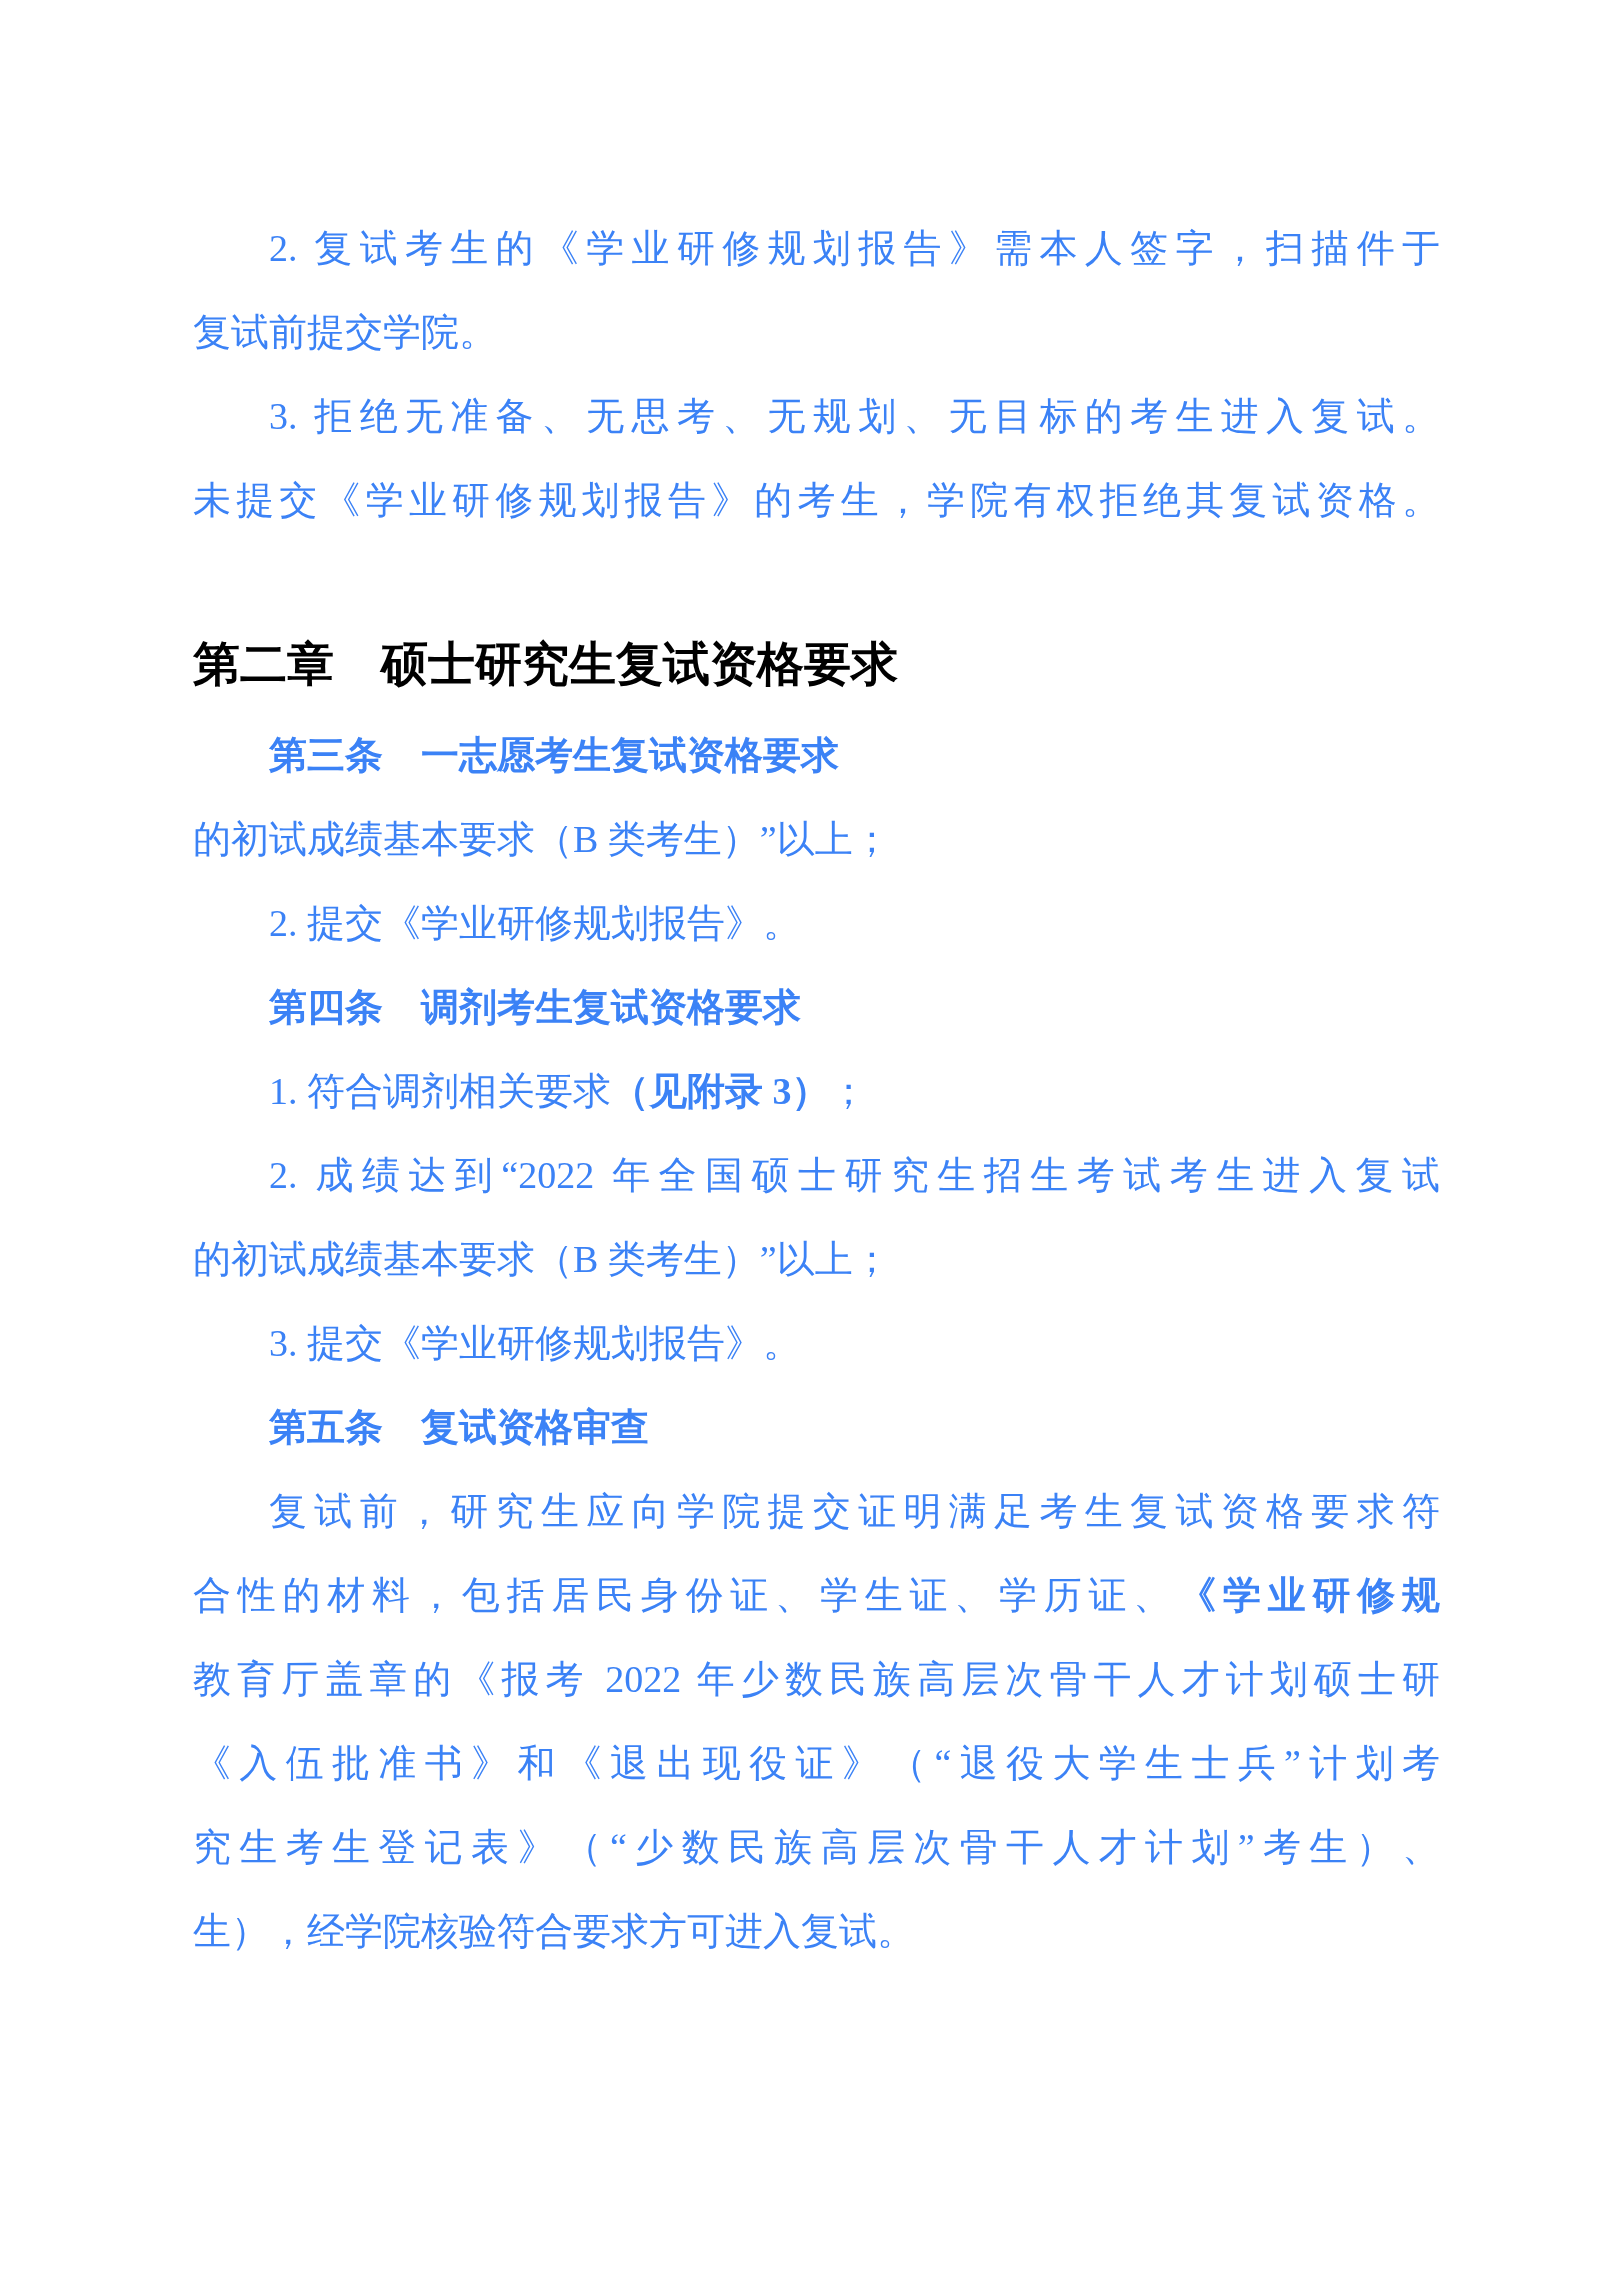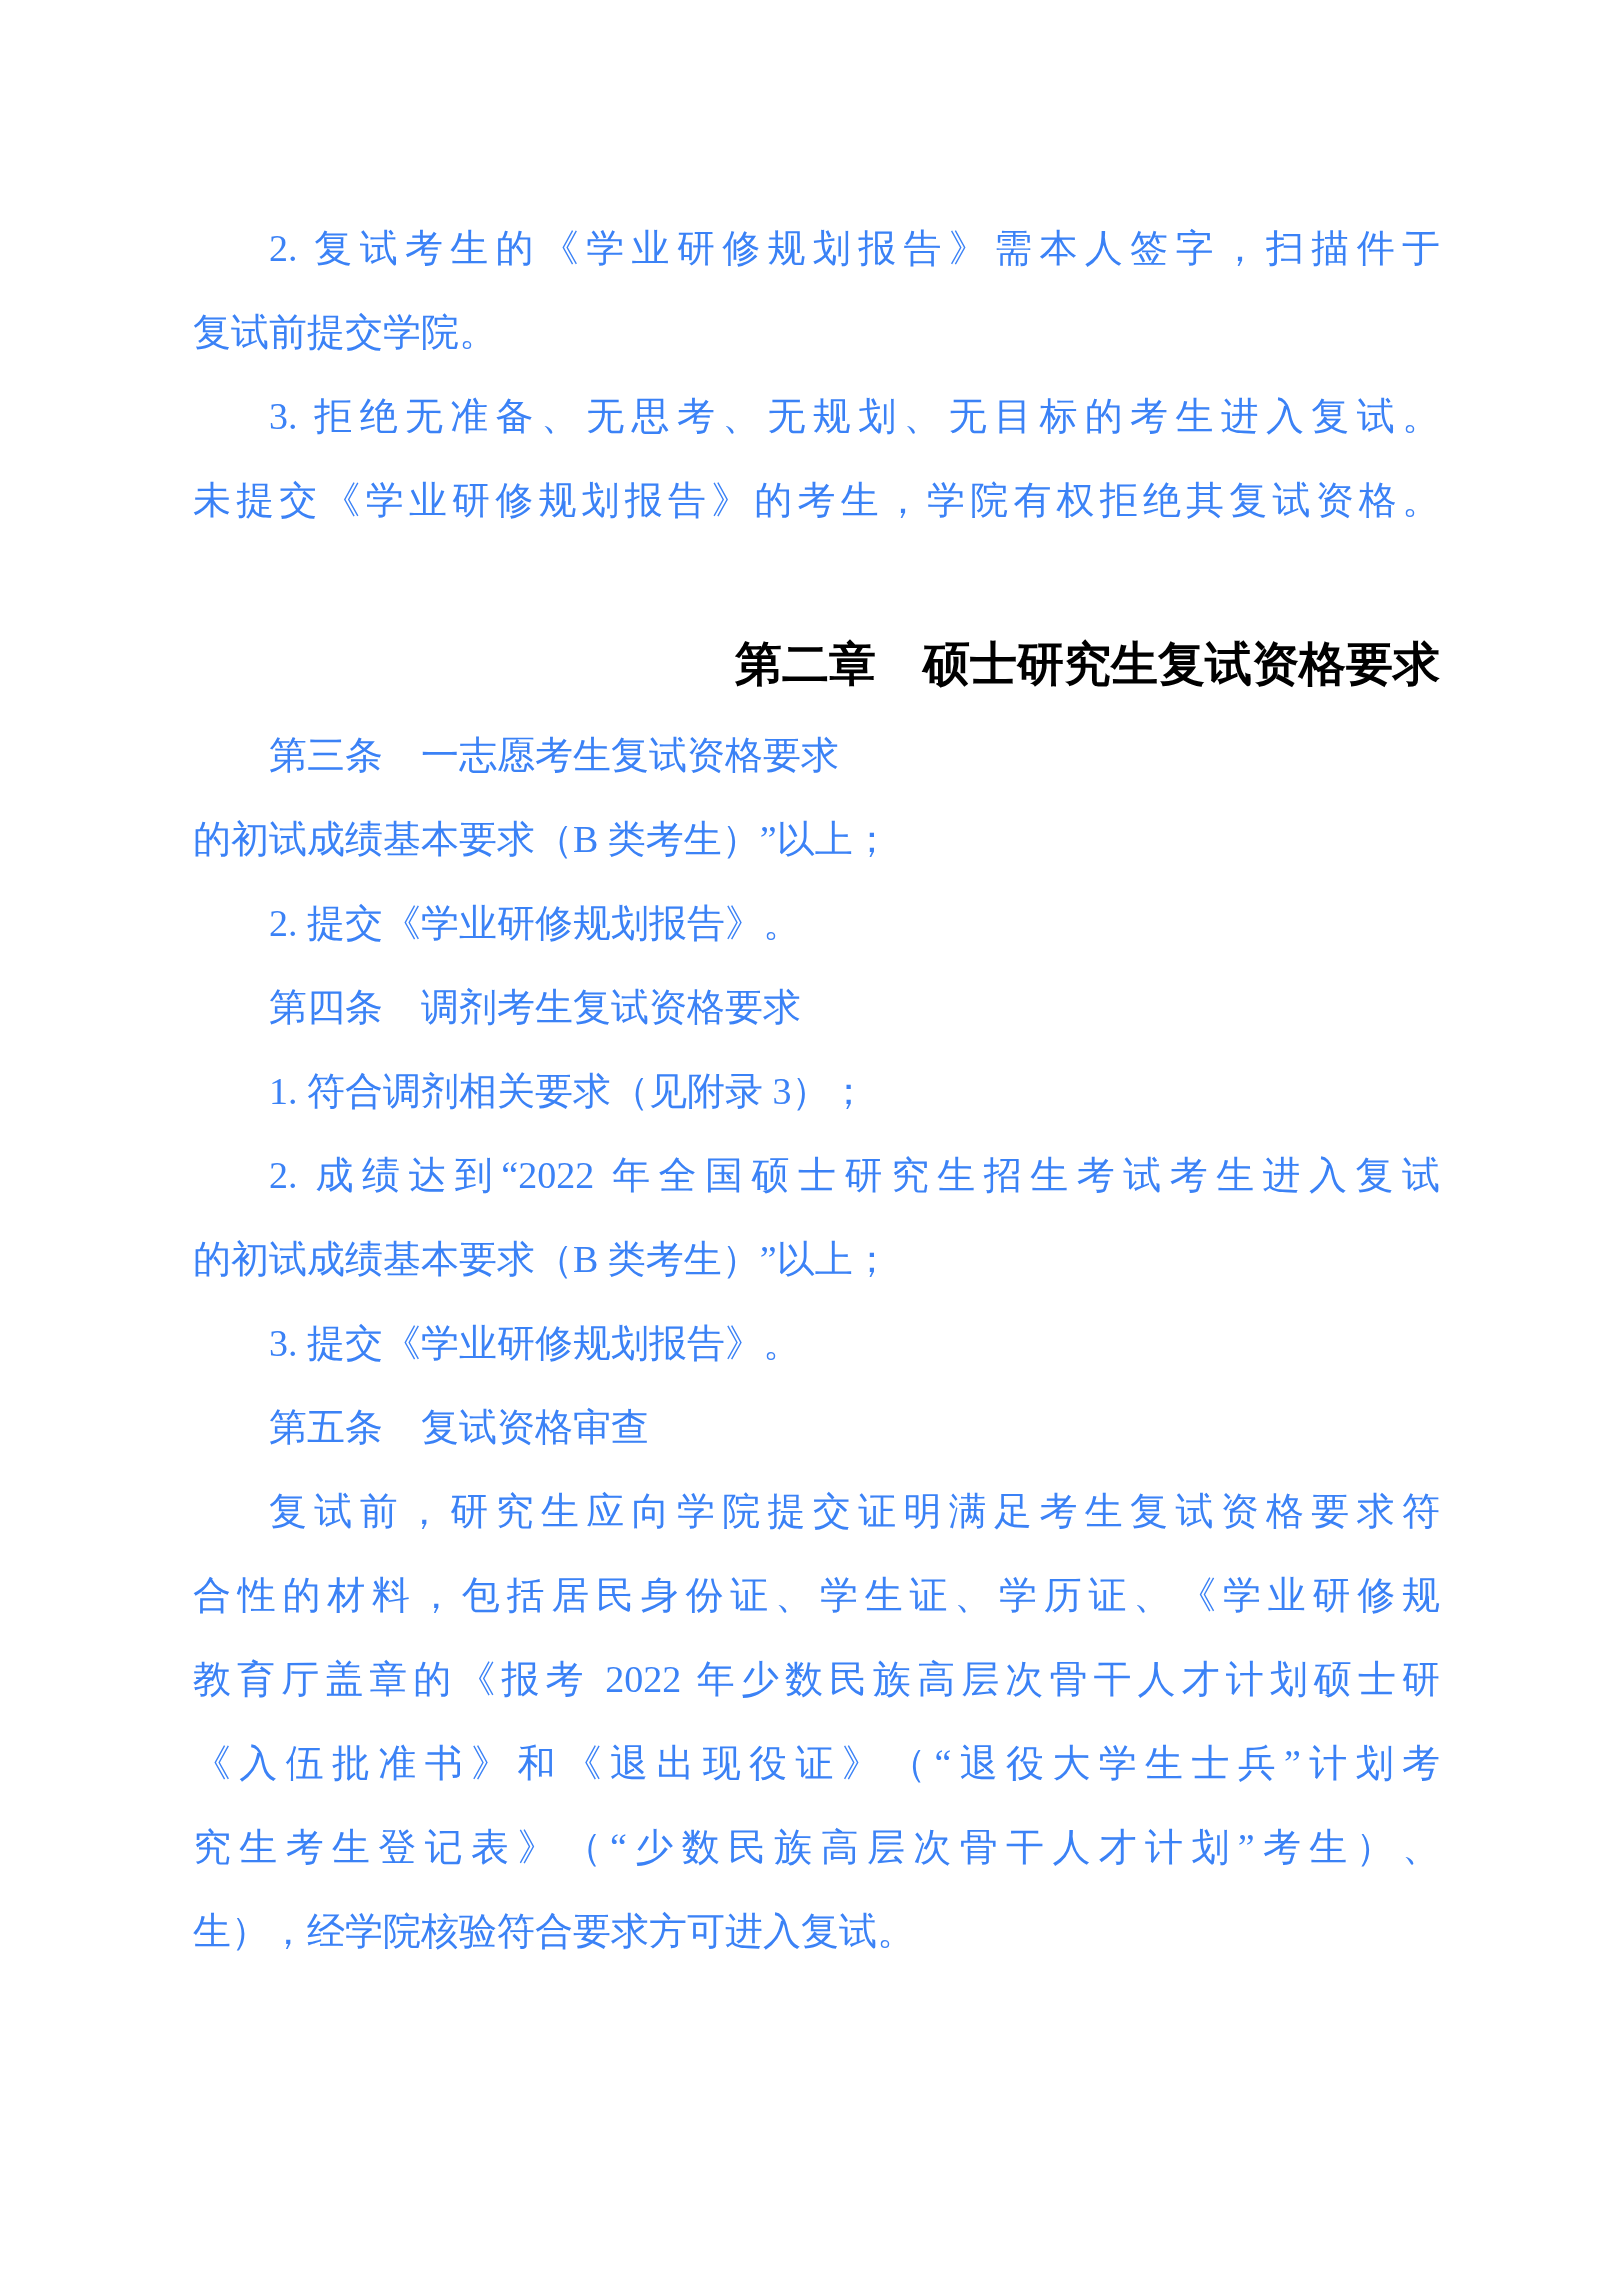--- a/index.html
+++ b/index.html
@@ -30,30 +30,30 @@
     text-justify: inter-ideograph;
   }
   .line.fill {
     text-align: justify;
     text-align-last: justify;
   }
   .line.indent {
     text-indent: 76px;
   }
   .line b {
-    font-weight: normal;
+    font-weight: bold;
     margin-top: 21px;
   }
   .chapter {
     margin: 73px 0 0 0;
     height: 98px;
     line-height: 98px;
     font-size: 47px;
     font-weight: 900;
-    text-align: right;
+    text-align: left;
     color: #000000;
     font-family: "Liberation Sans", "DejaVu Sans", sans-serif;
   }
 </style>
 </head>
 <body>
 
 <div class="page">
   <div class="content">
     <div id="lines-top">

